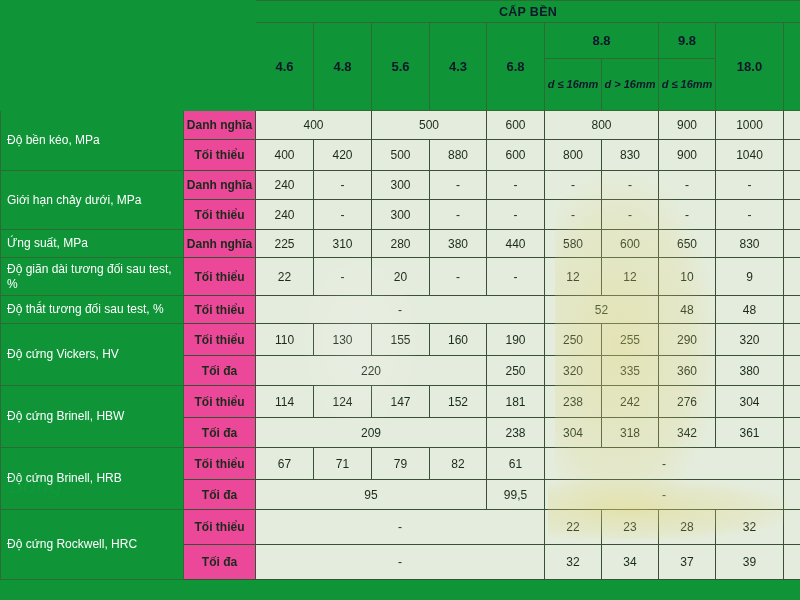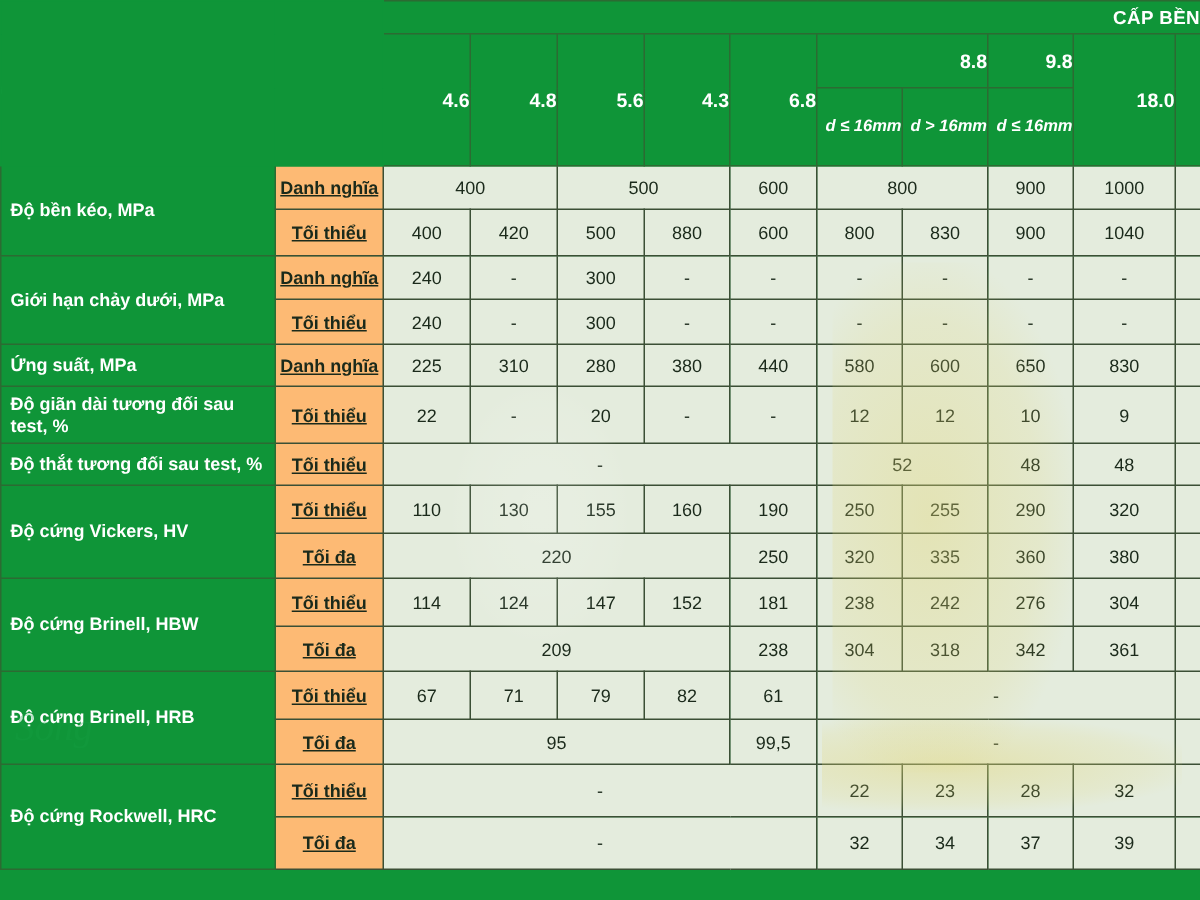--- a/index.html
+++ b/index.html
@@ -72,38 +72,37 @@
     border:1.3px solid #3b4f35;
     padding:0;
     text-align:center;
     vertical-align:middle;
     font-size:11.5px;
     background:#e4ecdd;
     font-weight:400;
   }
   
   th{
-    background:#0f9538;color:#ffffff;font-weight:700;
+    background:#0f9538;color:#0f172a;font-weight:700;
     border:1.3px solid #2c6b32;
-    text-align:right;
   }
   th.capben{font-size:12.5px;letter-spacing:.3px;}
   th.grade{font-size:13px;margin-top:20px;}
   th.sub{font-size:11px;font-style:italic;font-weight:700;line-height:1.15;}
 
   
   td.rowlabel{
-    background:#0f9538;color:#ffffff;font-weight:700;
+    background:#0f9538;color:#ffffff;font-weight:400;
     font-size:12px;text-align:left;padding:0 6px;
     line-height:1.25;
     border:1.3px solid #2c6b32;
     margin-left:16px;
   }
   td.sublabel{
-    font-weight:700;font-size:12px;background:#fdba74;text-decoration:underline;
+    font-weight:700;font-size:12px;background:#ec4899;
   }
   td.val{font-size:12px;}
   .dash{font-size:12px;}
 
   
   td.corner{background:#0f9538;border:1.3px solid #0f9538;}
 </style>
 </head>
 <body>
 

